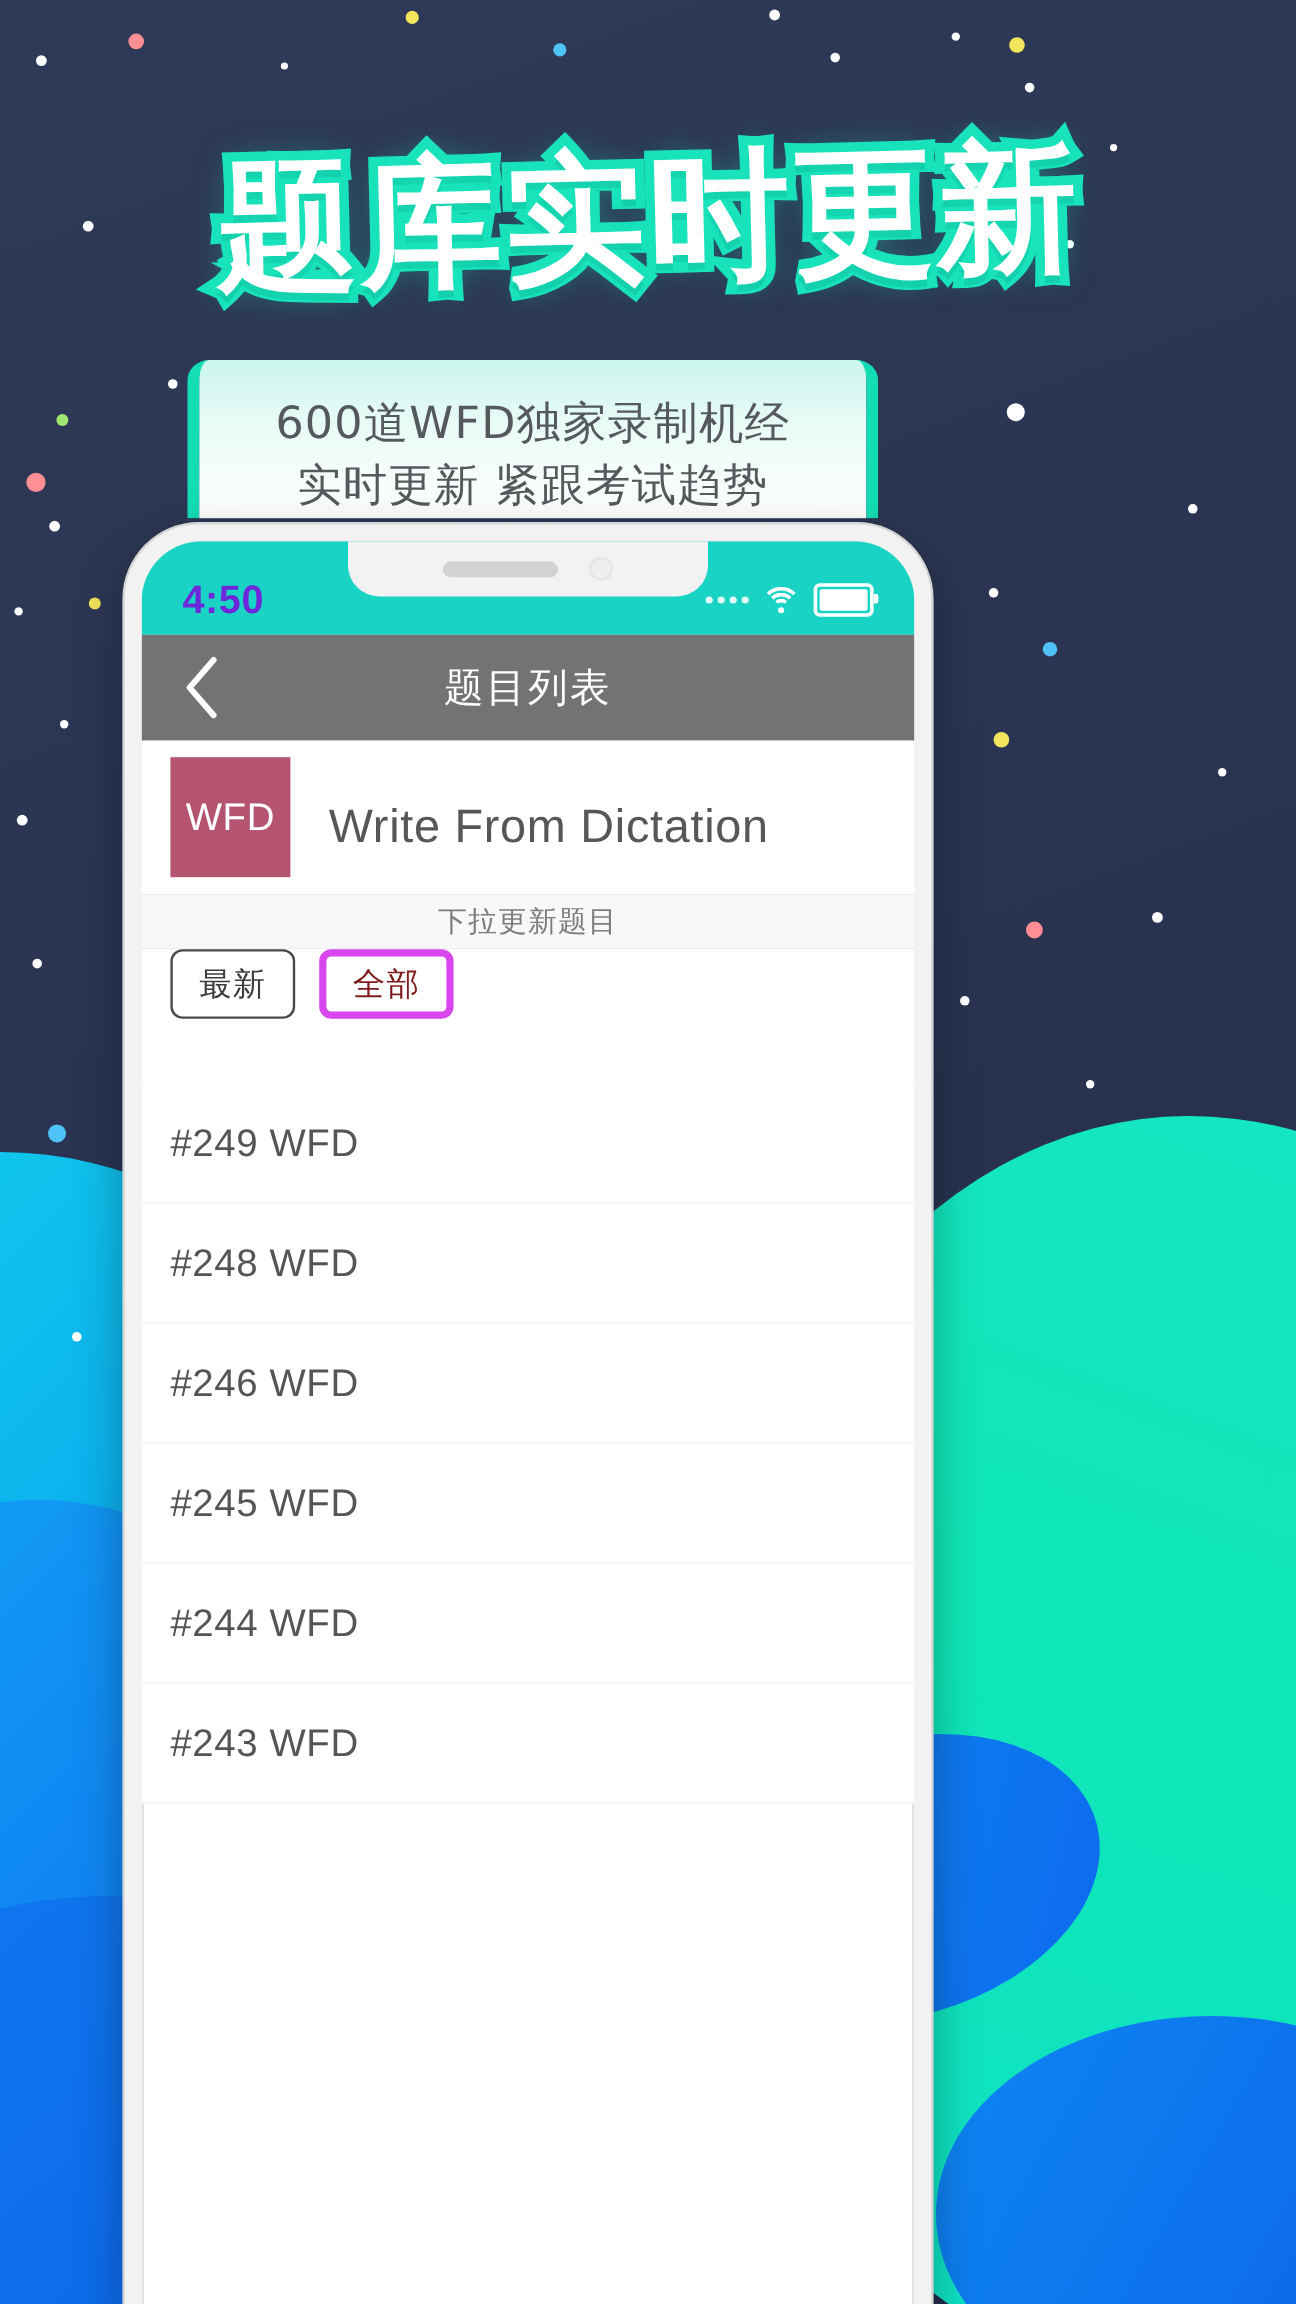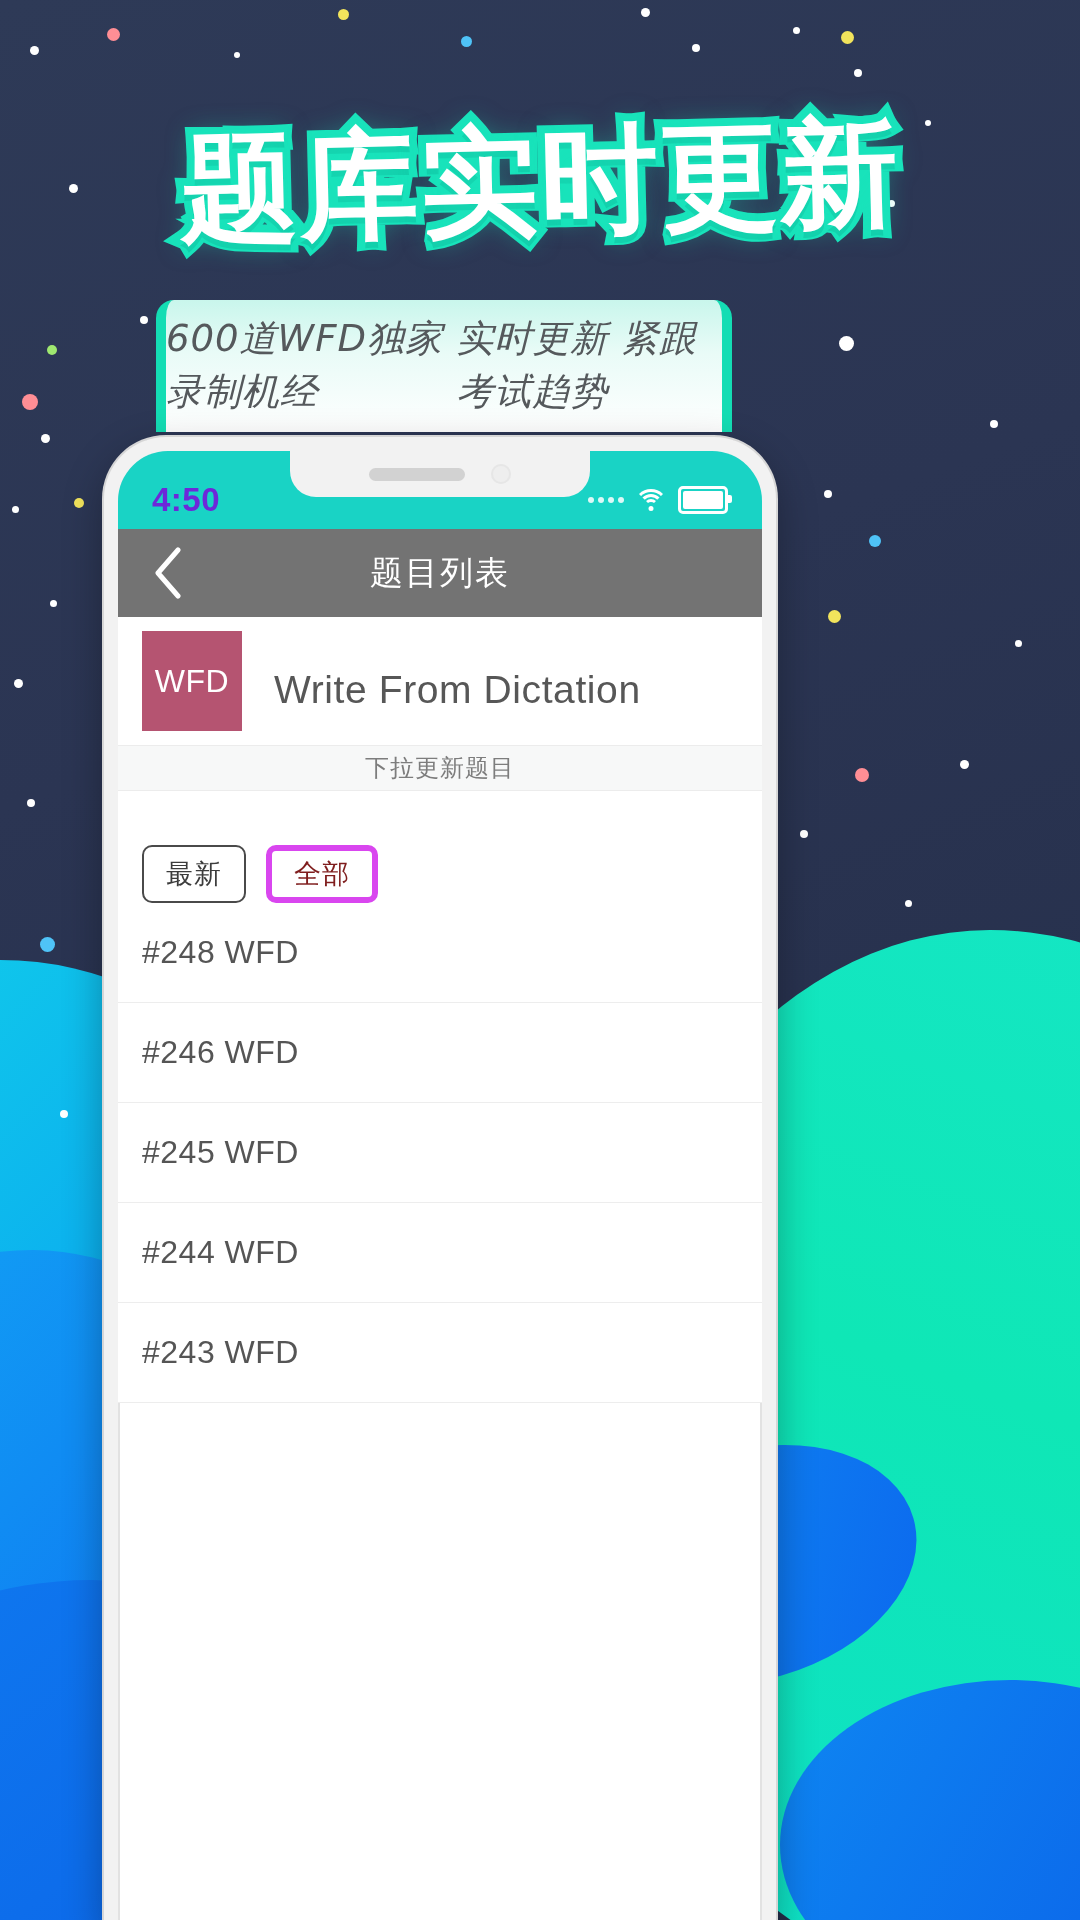--- a/index.html
+++ b/index.html
@@ -63,23 +63,22 @@
     font-family:"DejaVu Sans","Liberation Sans",sans-serif;
   }
   
   #subtitle-panel{
     position:absolute;left:156px;top:300px;width:576px;height:132px;z-index:4;
     background:linear-gradient(180deg,#c9f6ec 0%,#e9fbf7 40%,#ffffff 100%);
     border-radius:18px 18px 0 0;
     border-left:10px solid #14ddb4;
     border-right:10px solid #14ddb4;
     box-sizing:border-box;
-    display:flex;flex-direction:row;align-items:center;justify-content:flex-end;
+    display:flex;flex-direction:column;align-items:center;justify-content:flex-end;
     padding-bottom:0;
-    font-style:italic;
   }
   .sub-line{
     font-size:37px;color:#55595c;line-height:1.42;letter-spacing:1px;
     font-family:"DejaVu Sans","Liberation Sans",sans-serif;
   }
   
   #phone{
     position:absolute;left:104px;top:437px;width:672px;height:1490px;z-index:6;
     background:#f2f2f2;
     border-radius:62px 62px 0 0;
@@ -148,21 +147,21 @@
   }
   
   #pull-hint{
     height:44px;background:#f7f8f8;border-top:1px solid #ececec;border-bottom:1px solid #ececec;
     display:flex;align-items:center;justify-content:center;
     font-size:24px;color:#7d7d7d;letter-spacing:1px;
     font-family:"DejaVu Sans","Liberation Sans",sans-serif;
   }
   
   #filter-row{
-    height:112px;display:flex;align-items:flex-end;gap:20px;padding:0 24px;box-sizing:border-box;
+    height:112px;display:flex;align-items:flex-start;gap:20px;padding:0 24px;box-sizing:border-box;
     background:#fff;
   }
   .filter-btn{
     min-width:100px;height:58px;border-radius:10px;
     display:flex;align-items:center;justify-content:center;
     font-size:27px;letter-spacing:1px;padding:0 22px;box-sizing:border-box;cursor:pointer;
     font-family:"DejaVu Sans","Liberation Sans",sans-serif;background:#fff;
   }
   .filter-btn.active{border:2px solid #4a4a4a;color:#3c3c3c;}
   .filter-btn.inactive{border:6px solid #d946ef;color:#7f1d1d;}
@@ -283,20 +282,23 @@
         <div class="filter-btn active">
           <span>最新</span>
         </div>
         <div class="filter-btn inactive">
           <span>全部</span>
         </div>
       </div>
 
     <div id="list">
         <div class="list-item">
+          <span>#249 WFD</span>
+        </div>
+        <div class="list-item">
           <span>#248 WFD</span>
         </div>
         <div class="list-item">
           <span>#246 WFD</span>
         </div>
         <div class="list-item">
           <span>#245 WFD</span>
         </div>
         <div class="list-item">
           <span>#244 WFD</span>

